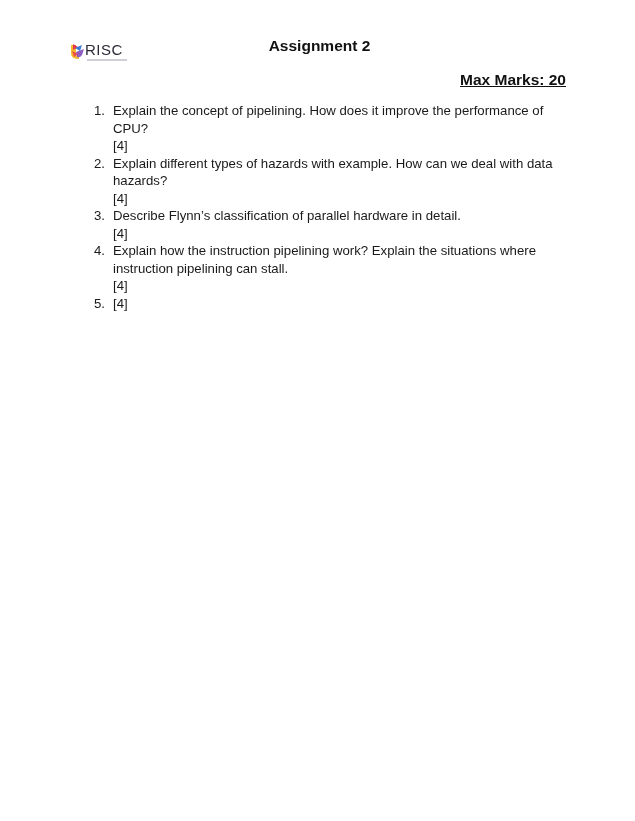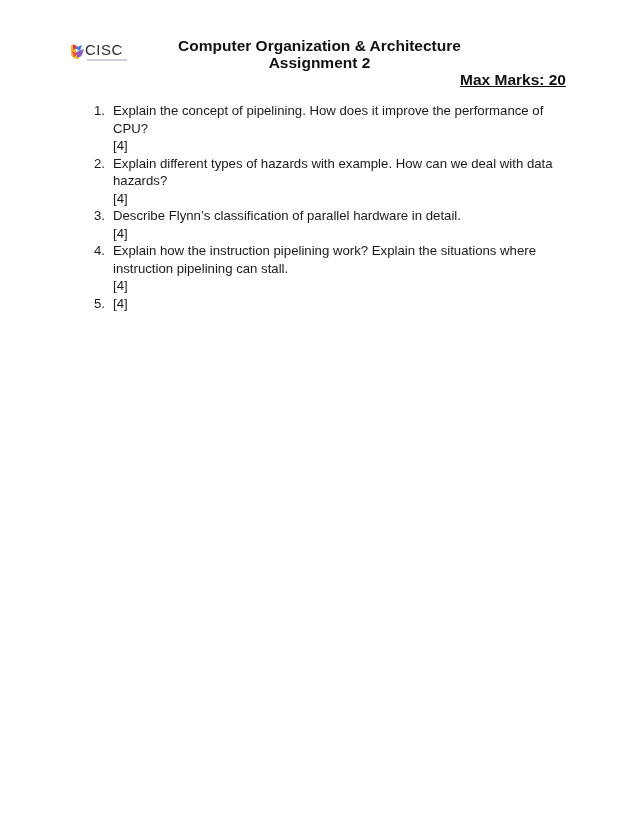--- a/index.html
+++ b/index.html
@@ -99,26 +99,25 @@
 <body>
 
 <div class="logo">
   <svg class="logo-mark" viewBox="0 0 16 16">
     <path d="M1 2 L6 2 L6 10 Q6 14 9 14 L9 16 Q1 16 1 10 Z" fill="#f5b82e"></path>
     <path d="M3 1 L8 4 L3 7 Z" fill="#e8344e"></path>
     <path d="M5 5 L12 2 L10 8 Z" fill="#3a7bd5"></path>
     <path d="M6 9 L14 6 L12 12 Q10 15 7 14 Z" fill="#7a3fb5" opacity="0.85"></path>
     <path d="M2 8 L8 11 L4 14 Z" fill="#e8344e" opacity="0.8"></path>
   </svg>
-  <span class="logo-text">CISC</span>
+  <span class="logo-text">RISC</span>
   <div class="logo-sub"></div>
 </div>
 
 <div class="title-block">
-  <div class="title-line first">Computer Organization &amp; Architecture</div>
   <div class="title-line second">Assignment 2</div>
 </div>
 
 <div class="max-marks">Max Marks: 20</div>
 
 <ol class="questions">
   <li class="q">
     <span class="q-num">1.</span>
     <span class="q-text">Explain the concept of pipelining. How does it improve the performance of CPU?</span>
     <span class="q-marks">[4]</span>

